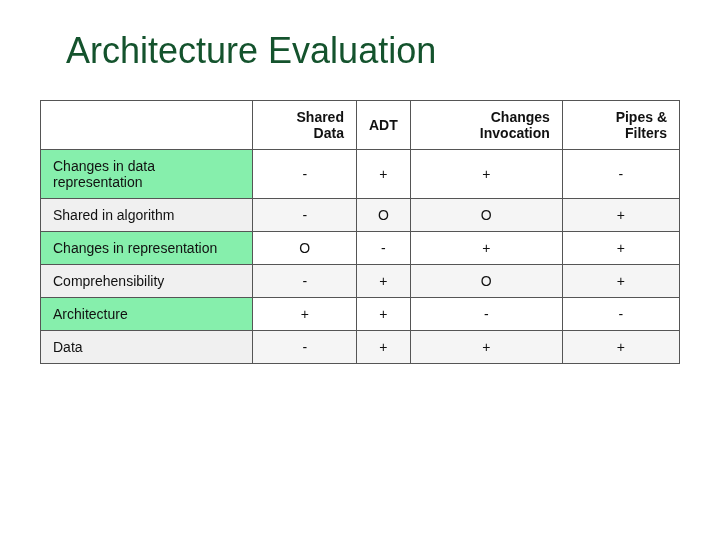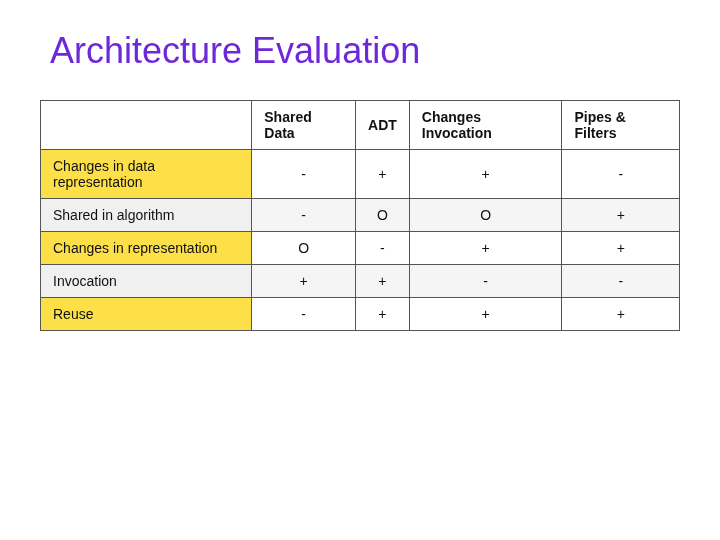--- a/index.html
+++ b/index.html
@@ -10,44 +10,44 @@
       font-family: Arial, Helvetica, sans-serif;
       display: flex;
       flex-direction: column;
       align-items: center;
       padding: 30px 40px 20px 40px;
     }
     h1 {
       font-size: 36px;
       font-weight: normal;
       margin-bottom: 28px;
-      color: #6d28d9;
+      color: #14532d;
       align-self: flex-start;
-      margin-left: 10px;
+      margin-left: 26px;
     }
     table {
       width: 100%;
       border-collapse: collapse;
       font-size: 14px;
     }
     th, td {
       border: 1px solid #555;
       padding: 8px 12px;
       text-align: left;
       color: #111;
     }
     th {
       background: #ffffff;
       font-weight: bold;
-      text-align: left;
+      text-align: right;
       vertical-align: middle;
     }
     td:first-child {
       font-weight: normal;
-      background: #fde047;
+      background: #86efac;
     }
     td:not(:first-child) {
       text-align: center;
     }
     thead th:first-child {
       background: #ffffff;
       border: 1px solid #555;
     }
     tr:nth-child(even) td { background: #f5f5f5; }
     tr:nth-child(even) td:first-child { background: #f0f0f0; }
@@ -83,27 +83,34 @@
         <td>+</td>
       </tr>
       <tr>
         <td>Changes in representation</td>
         <td>O</td>
         <td>-</td>
         <td>+</td>
         <td>+</td>
       </tr>
       <tr>
-        <td>Invocation</td>
+        <td>Comprehensibility</td>
+        <td>-</td>
+        <td>+</td>
+        <td>O</td>
+        <td>+</td>
+      </tr>
+      <tr>
+        <td>Architecture</td>
         <td>+</td>
         <td>+</td>
         <td>-</td>
         <td>-</td>
       </tr>
       <tr>
-        <td>Reuse</td>
+        <td>Data</td>
         <td>-</td>
         <td>+</td>
         <td>+</td>
         <td>+</td>
       </tr>
     </tbody>
 </table>
 
 </body></html>

